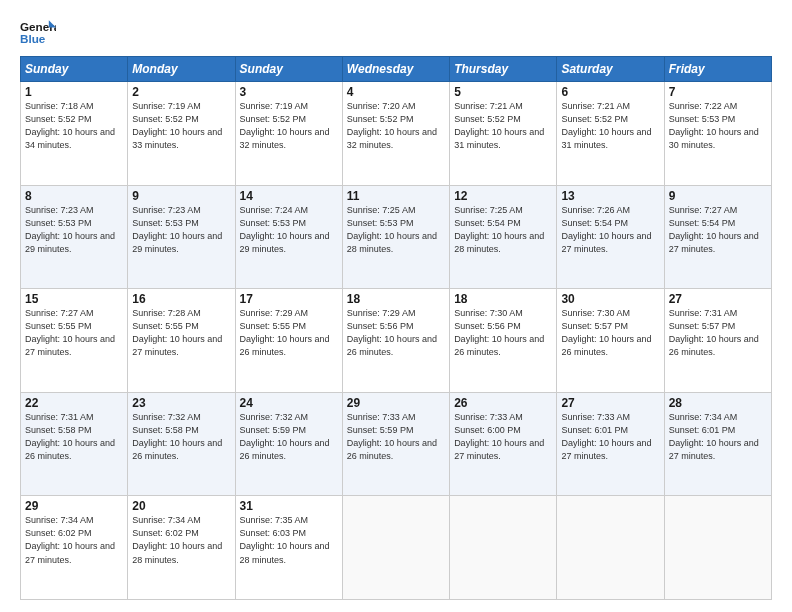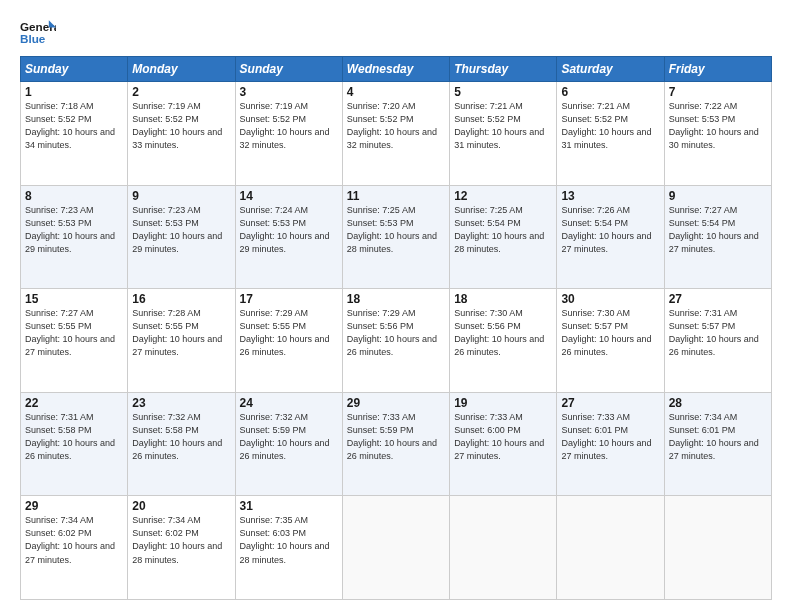--- a/index.html
+++ b/index.html
@@ -170,21 +170,21 @@
         </tr>
         <tr>
           <td><span class="day-num">22</span>
 <span class="day-info">Sunrise: 7:31 AM<br>Sunset: 5:58 PM<br>Daylight: 10 hours and 26 minutes.</span></td>
           <td><span class="day-num">23</span>
 <span class="day-info">Sunrise: 7:32 AM<br>Sunset: 5:58 PM<br>Daylight: 10 hours and 26 minutes.</span></td>
           <td><span class="day-num">24</span>
 <span class="day-info">Sunrise: 7:32 AM<br>Sunset: 5:59 PM<br>Daylight: 10 hours and 26 minutes.</span></td>
           <td><span class="day-num">29</span>
 <span class="day-info">Sunrise: 7:33 AM<br>Sunset: 5:59 PM<br>Daylight: 10 hours and 26 minutes.</span></td>
-          <td><span class="day-num">19</span>
+          <td><span class="day-num">26</span>
 <span class="day-info">Sunrise: 7:33 AM<br>Sunset: 6:00 PM<br>Daylight: 10 hours and 27 minutes.</span></td>
           <td><span class="day-num">27</span>
 <span class="day-info">Sunrise: 7:33 AM<br>Sunset: 6:01 PM<br>Daylight: 10 hours and 27 minutes.</span></td>
           <td><span class="day-num">28</span>
 <span class="day-info">Sunrise: 7:34 AM<br>Sunset: 6:01 PM<br>Daylight: 10 hours and 27 minutes.</span></td>
         </tr>
         <tr>
           <td><span class="day-num">29</span>
 <span class="day-info">Sunrise: 7:34 AM<br>Sunset: 6:02 PM<br>Daylight: 10 hours and 27 minutes.</span></td>
           <td><span class="day-num">20</span>

